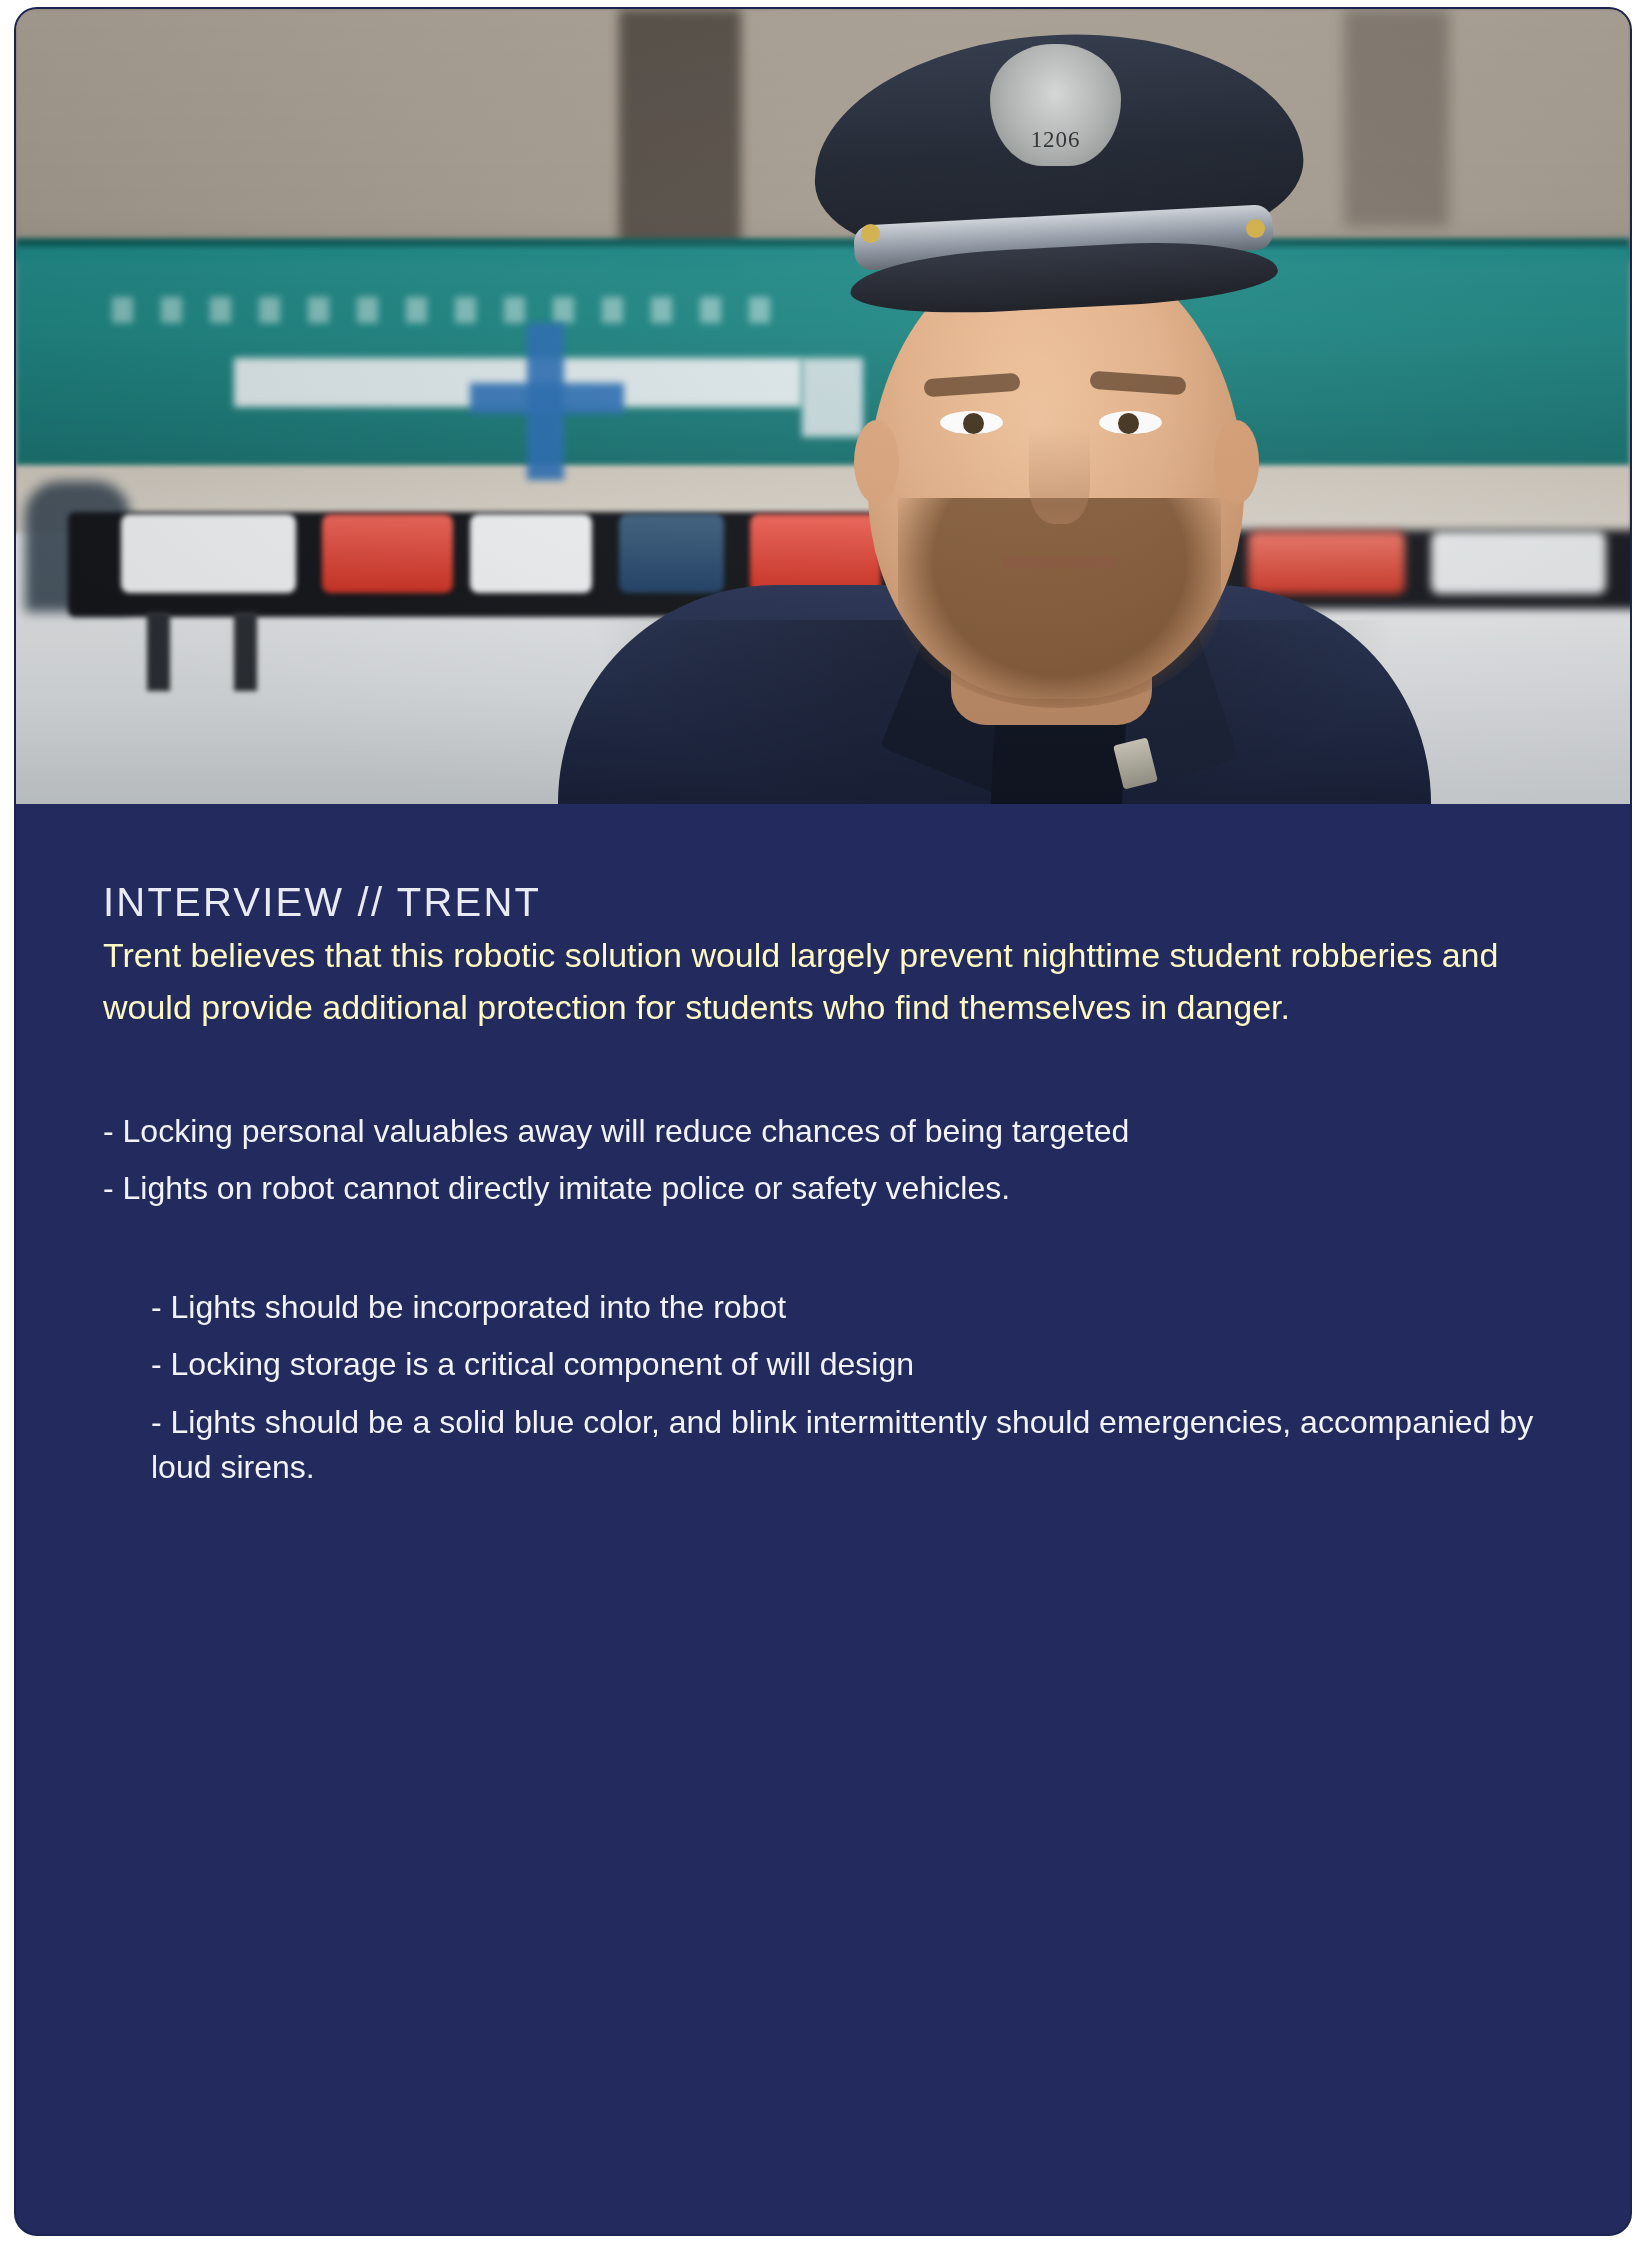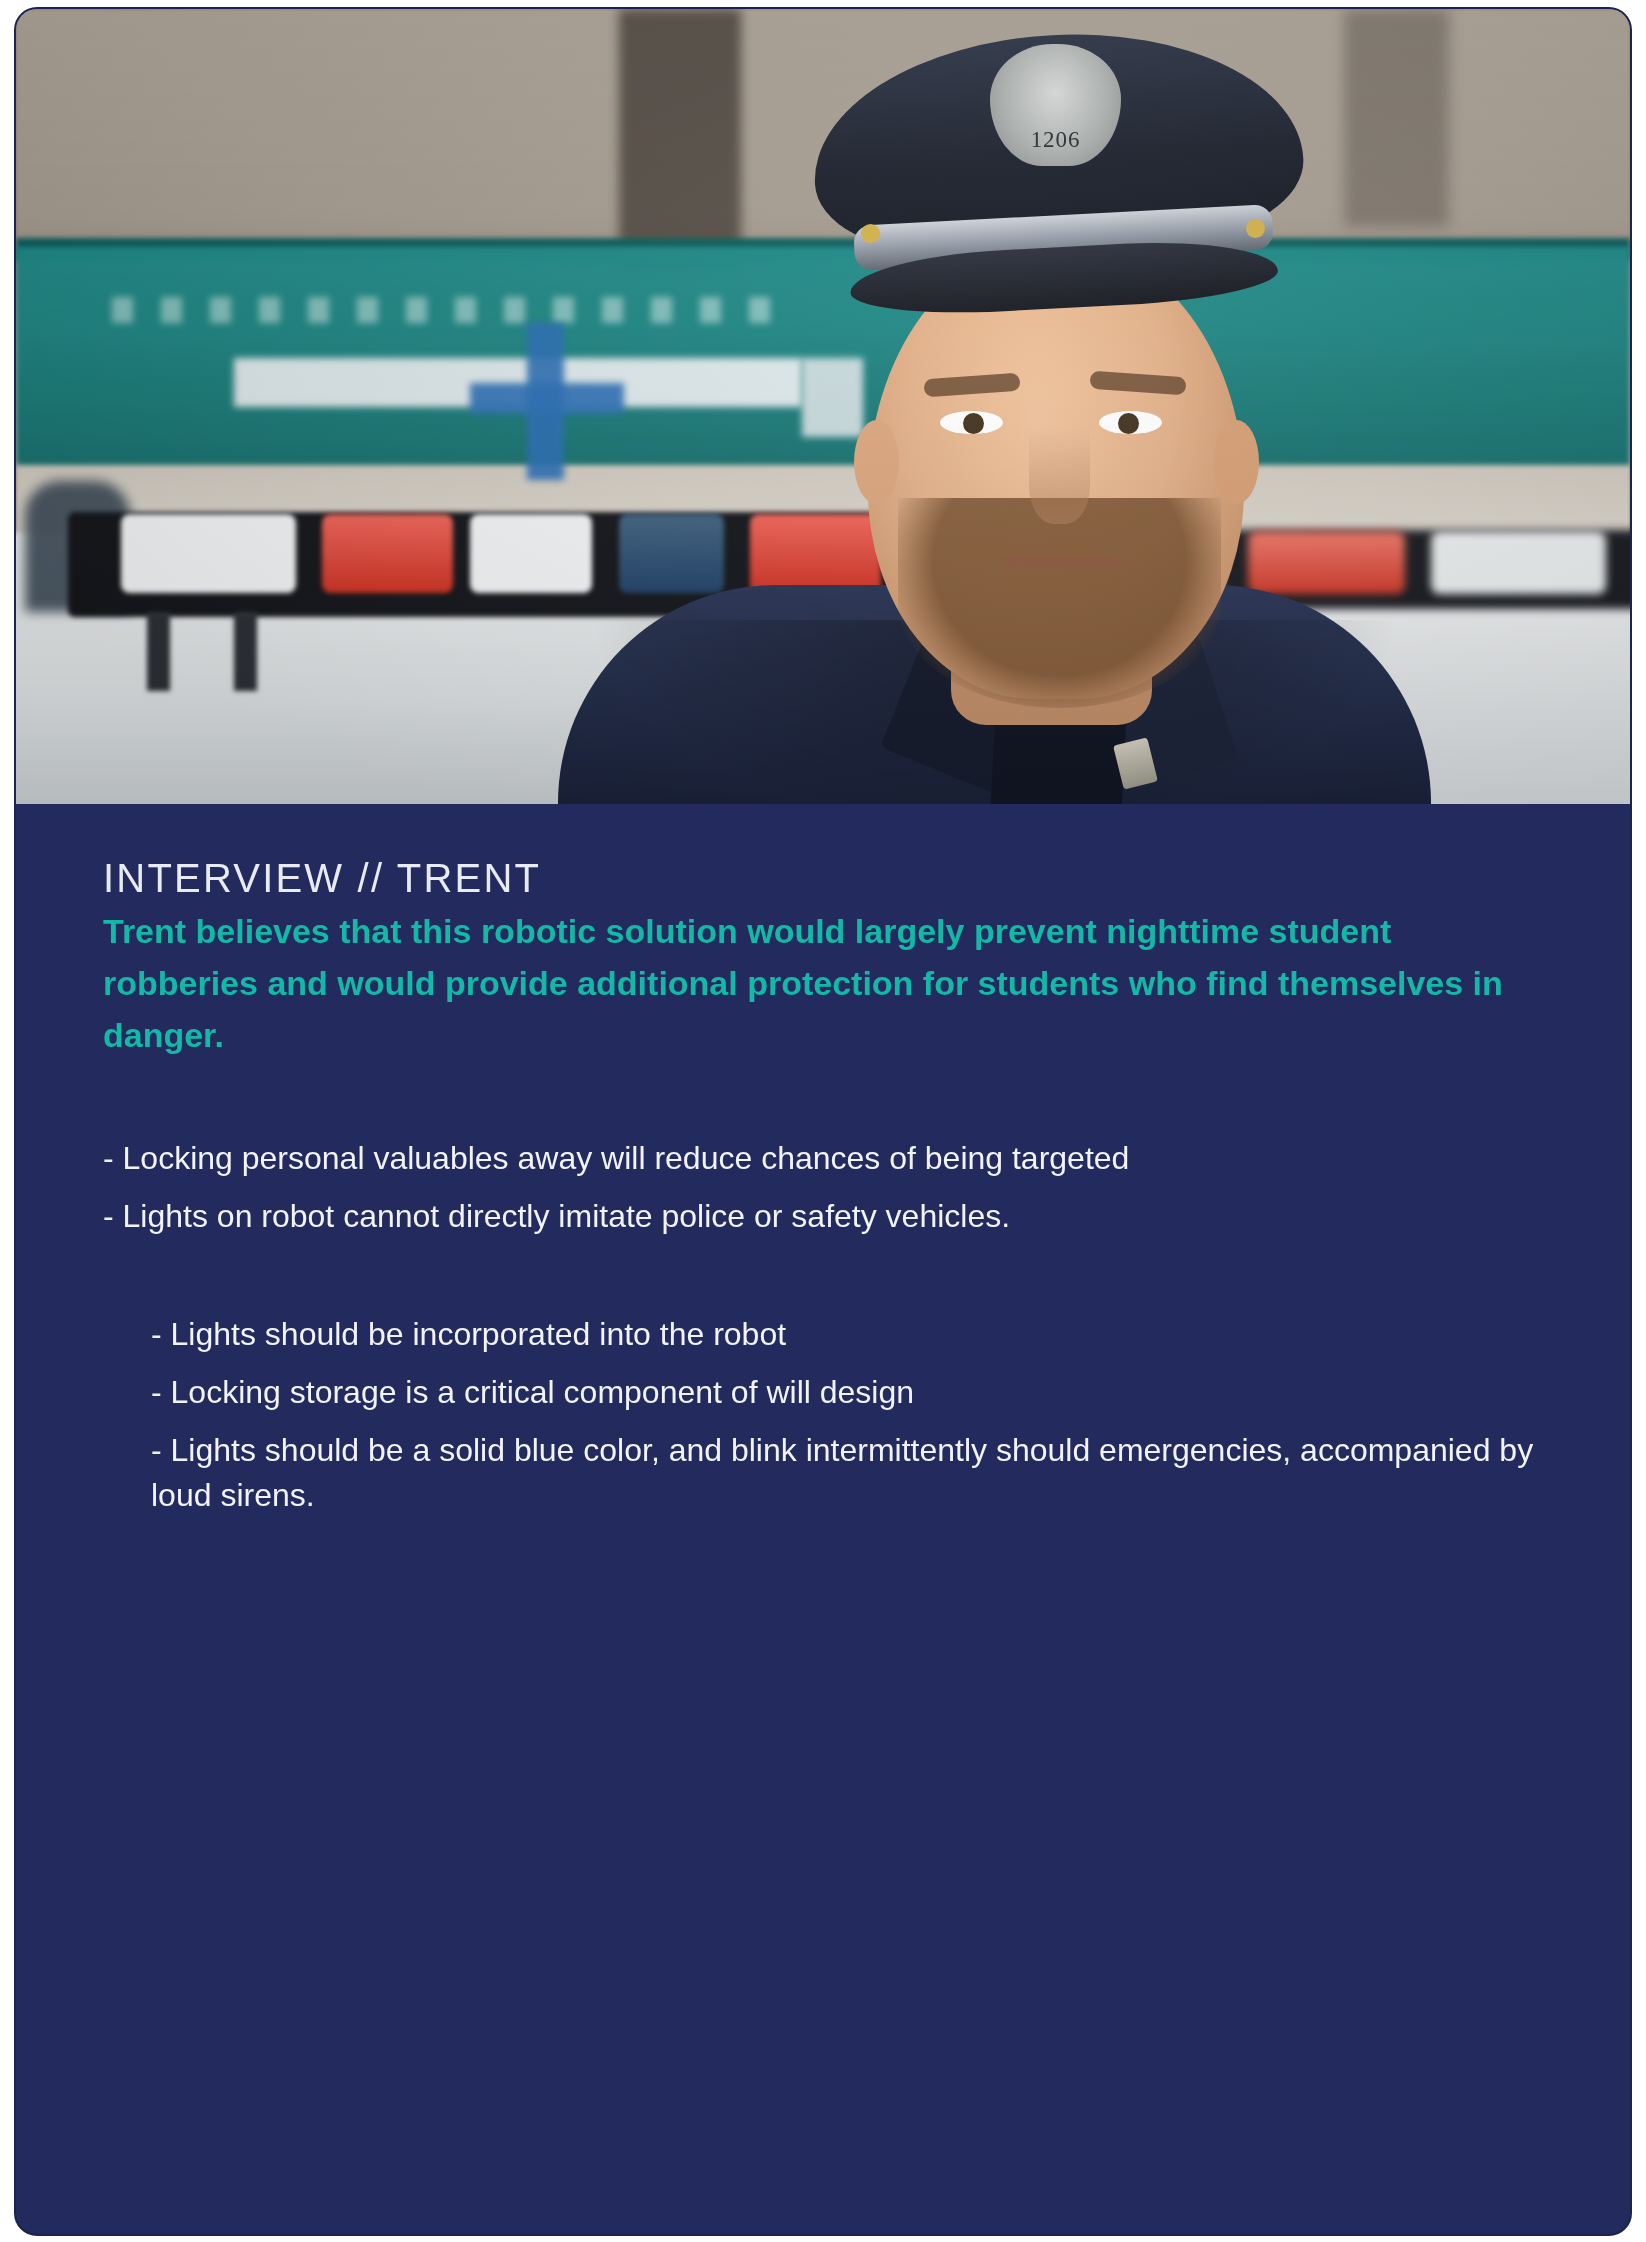--- a/index.html
+++ b/index.html
@@ -317,44 +317,44 @@
     background: #d4b24a; border-radius: 50%;
   }
   .photo-soft {
     position: absolute; inset: 0;
     background: radial-gradient(ellipse at 62% 38%, rgba(255,255,255,.06) 0%, rgba(0,0,0,.10) 80%);
     pointer-events: none;
   }
 
   
   .panel {
-    padding: 52px 87px 35px 87px;
+    padding: 76px 87px 35px 87px;
     color: #ffffff;
     box-sizing: border-box;
   }
   .eyebrow {
     font-size: 40px;
     letter-spacing: 2.2px;
     color: #e8eaf4;
     font-weight: 400;
     margin: 0 0 5.2px 0;
   }
   .title {
     font-size: 70px;
     font-weight: 700;
     letter-spacing: 0.4px;
     margin: 0 0 31px 0;
     color: #ffffff;
   }
   .lede {
     font-size: 34px;
-    font-weight: 700;
+    font-weight: 400;
     line-height: 1.52;
     margin: 0 0 75px 0;
-    color: #14b8a6;
+    color: #fef9c3;
     max-width: 1459px;
   }
   .section-label {
     font-size: 31px;
     font-weight: 700;
     margin: 0 0 37px 0;
     letter-spacing: 0.3px;
     color: #ffffff;
   }
   .bullets {

